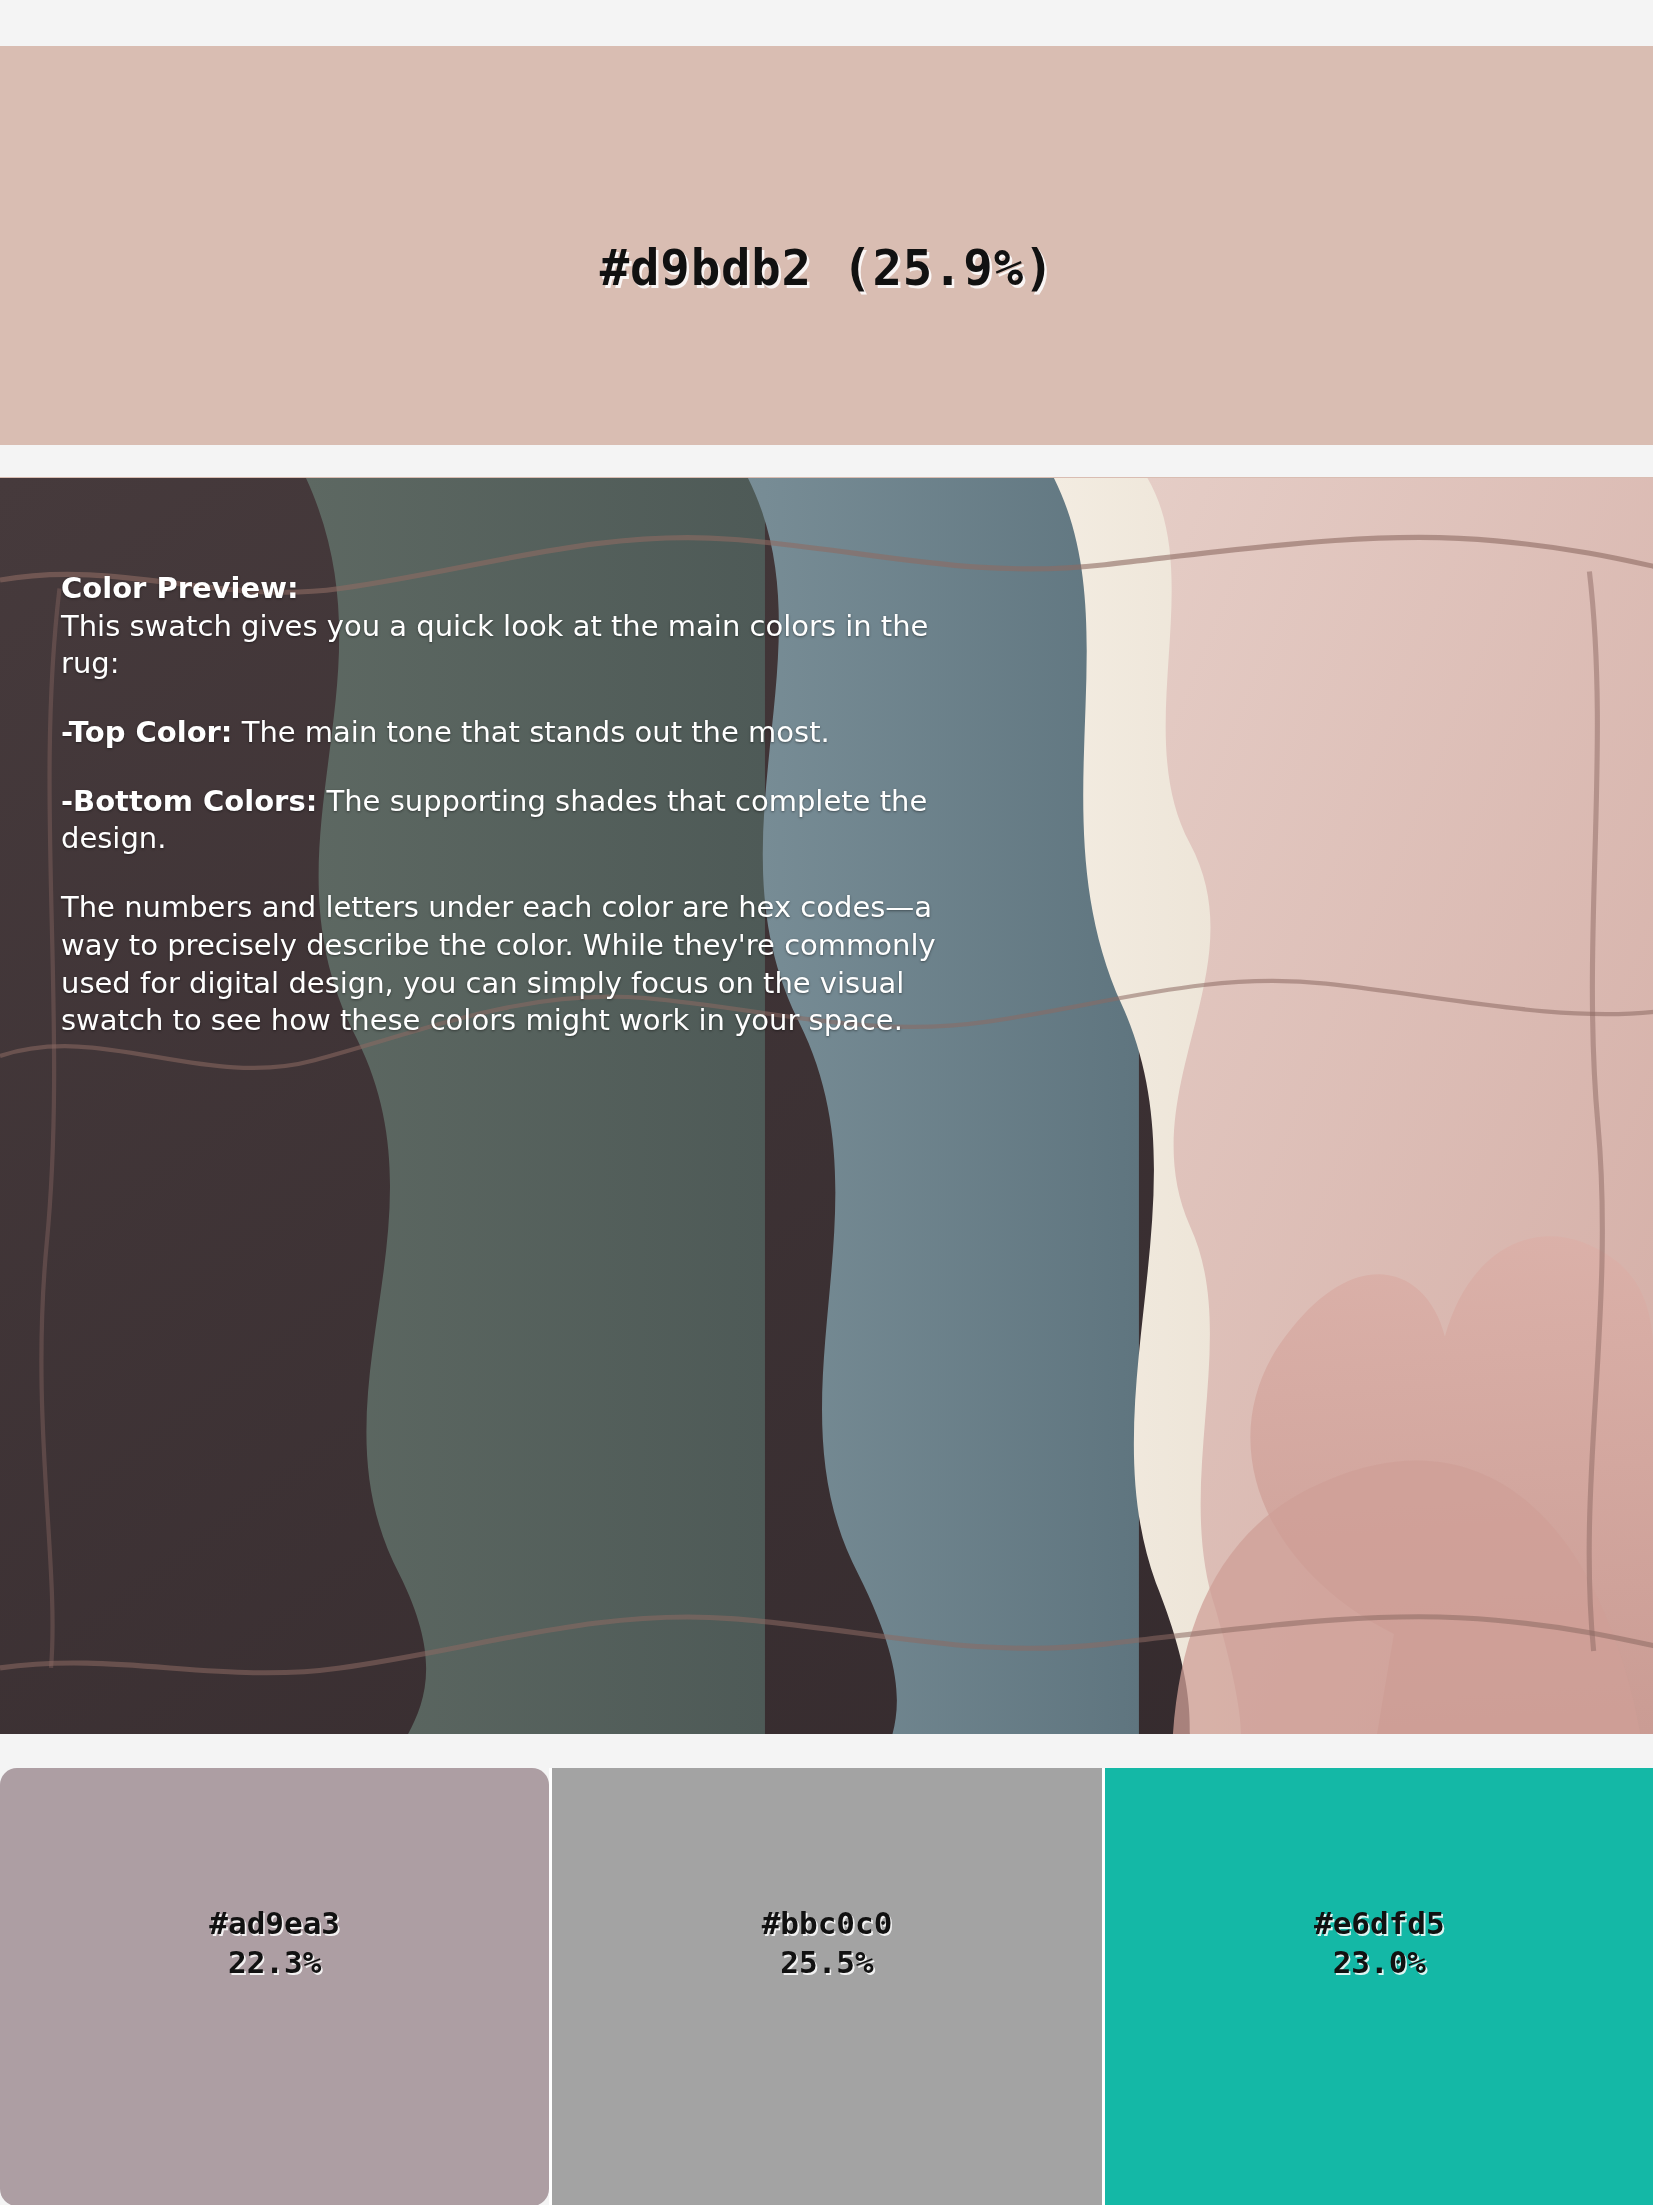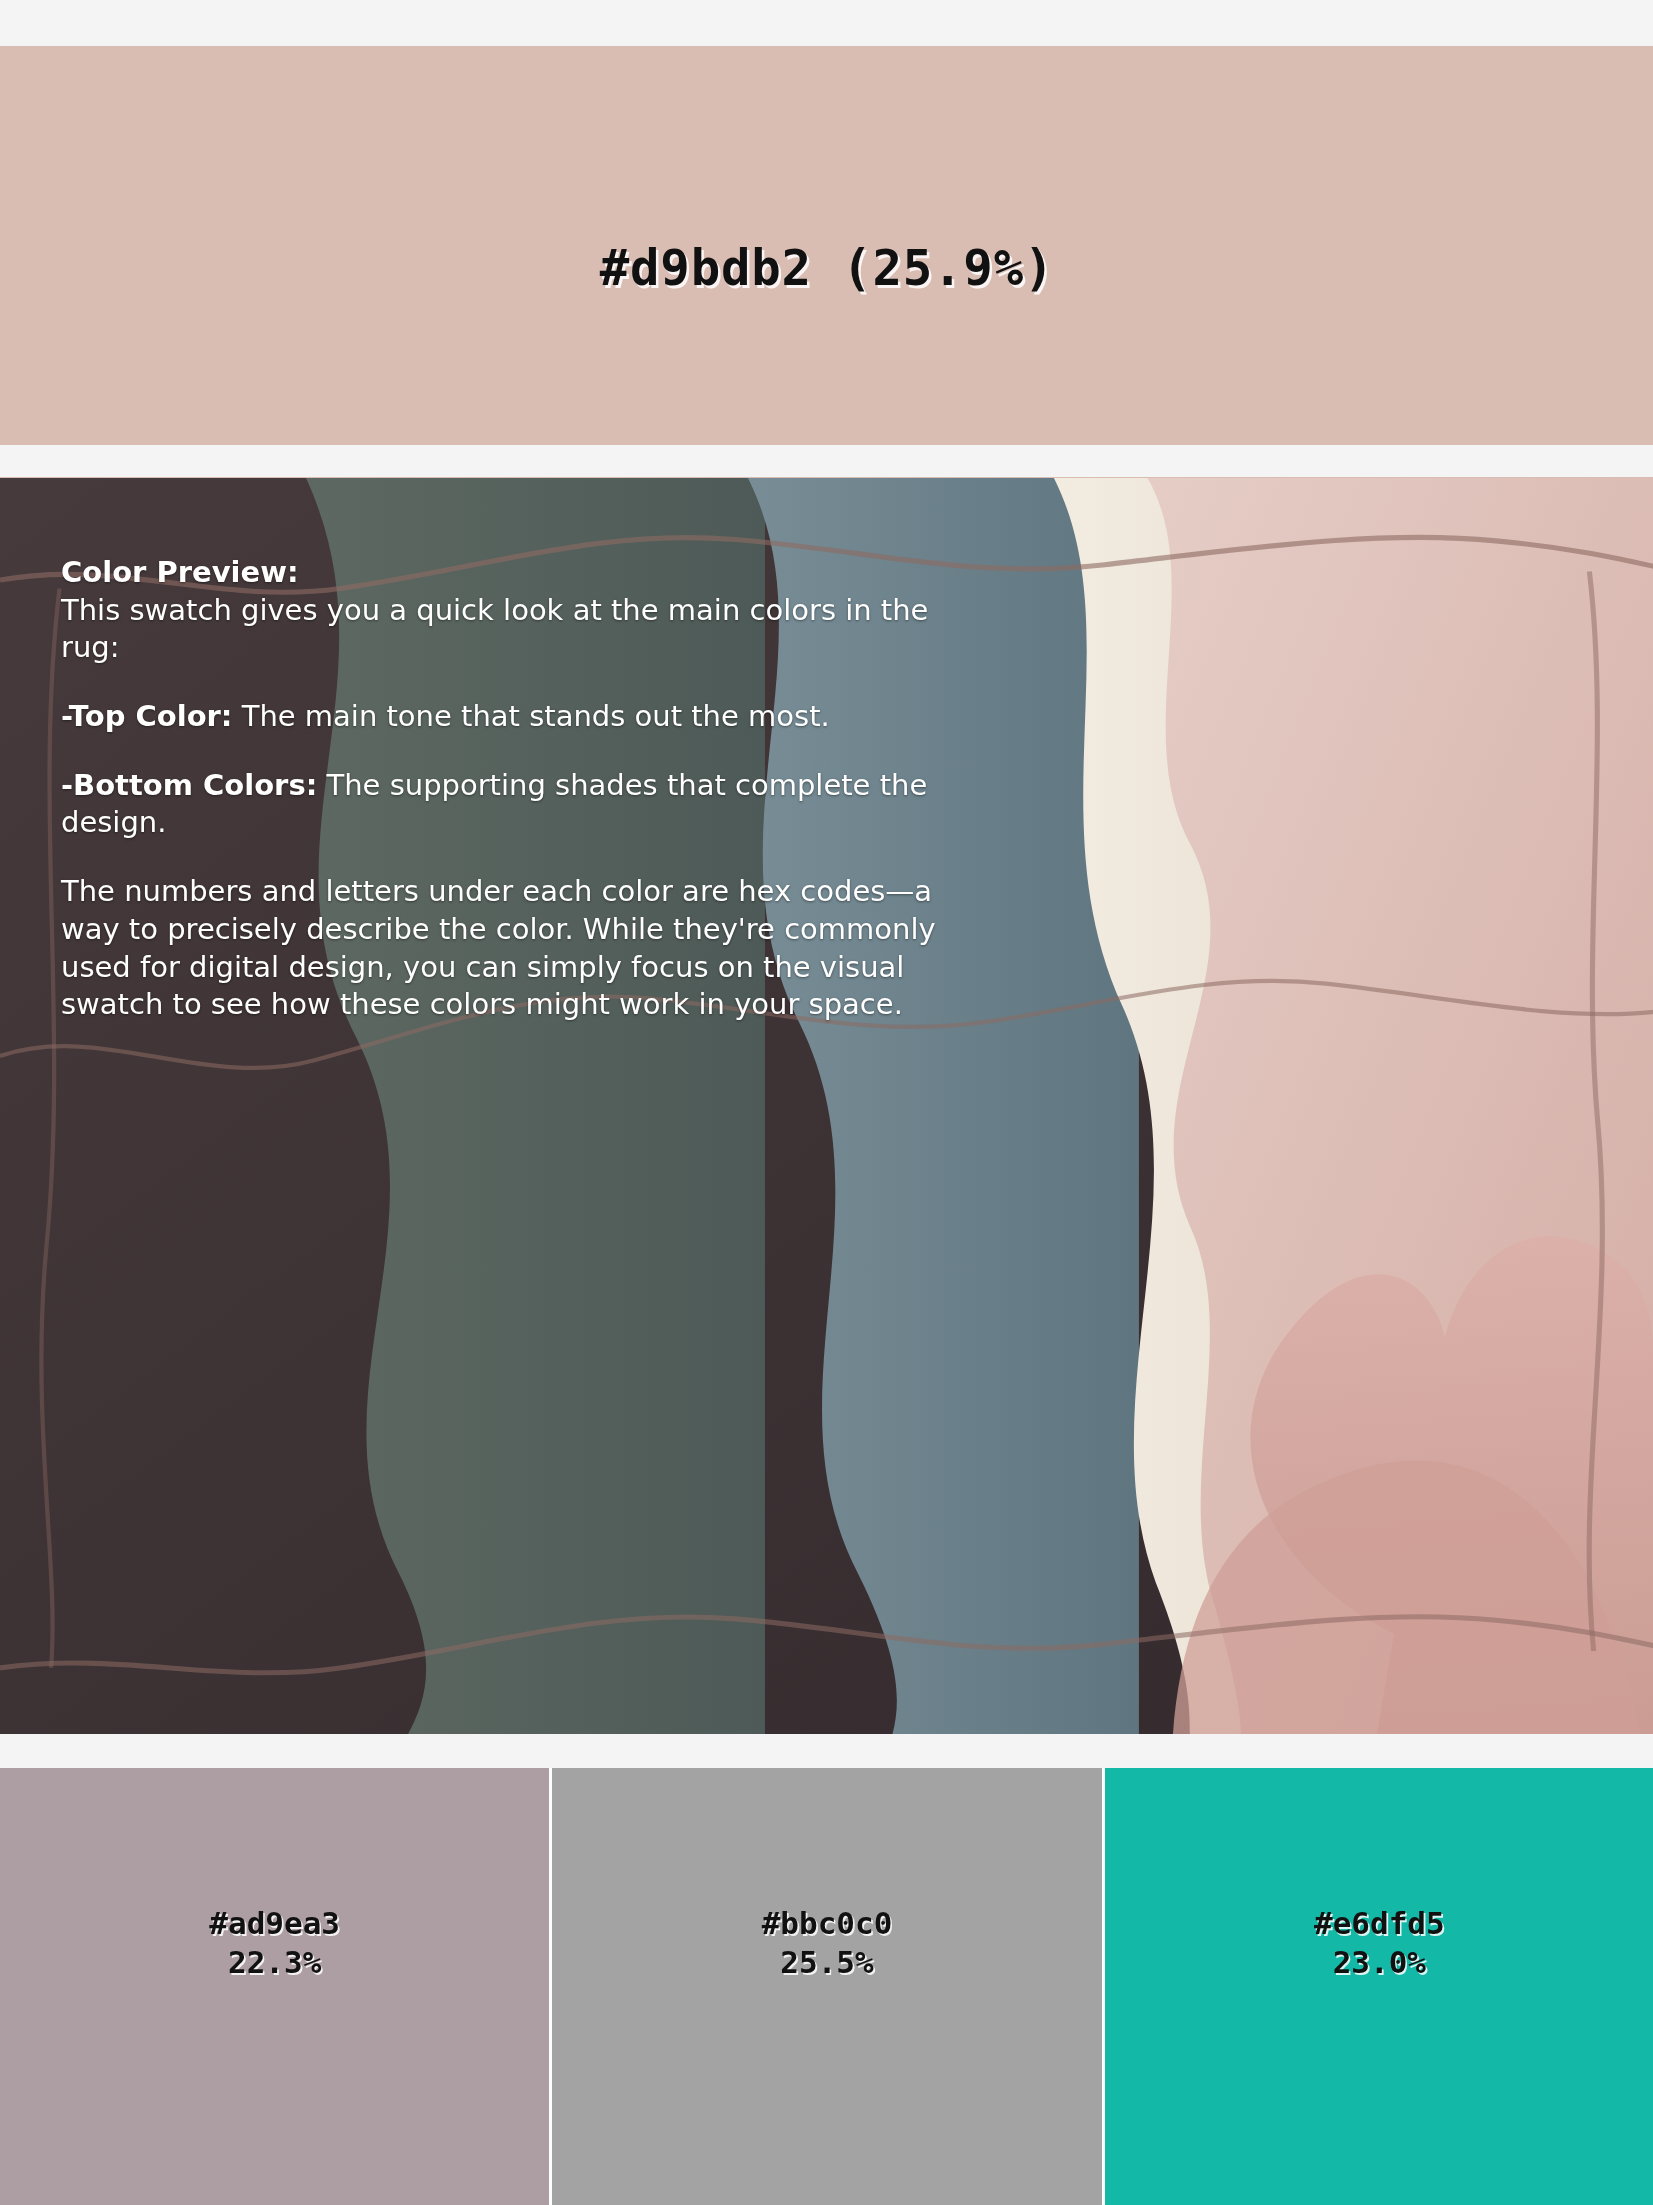--- a/index.html
+++ b/index.html
@@ -48,21 +48,21 @@
     width: 1654px;
     height: 1256px;
     overflow: hidden;
     background: #3b3033;
   }
   .hero-art { position: absolute; inset: 0; }
 
   .hero-text {
     position: absolute;
     left: 61px;
-    top: 76px;
+    top: 92px;
     width: 901px;
     color: #ffffff;
     font-family: "DejaVu Sans", sans-serif;
     font-size: 29px;
     line-height: 1.30;
     text-shadow: 0 0.8px 2.5px rgba(0,0,0,0.45);
   }
   .hero-text p { margin-bottom: 31px; }
   .hero-text p:last-child { margin-bottom: 0; }
   .hero-text b { font-weight: bold; }
@@ -179,21 +179,21 @@
       <p>
         <b>-Bottom Colors:</b><span> The supporting shades that complete the design.</span>
       </p>
       <p>The numbers and letters under each color are hex codes—a way to precisely describe the color. While they're commonly used for digital design, you can simply focus on the visual swatch to see how these colors might work in your space.</p>
     </div>
   </div>
 
   <div class="divider bottom"></div>
 
   <div class="bottom-row">
-    <div class="bottom-cell" id="bs0" style="background: rgb(173, 158, 163);">
+    <div class="bottom-cell" id="bs0" style="background: rgb(173, 158, 163); border-radius: 17px;">
       <div class="caption">
         <span class="hex">#ad9ea3</span>
         <span class="pct">22.3%</span>
       </div>
     </div>
     <div class="bottom-cell" id="bs1" style="background: #a3a3a3;">
       <div class="caption">
         <span class="hex">#bbc0c0</span>
         <span class="pct">25.5%</span>
       </div>

